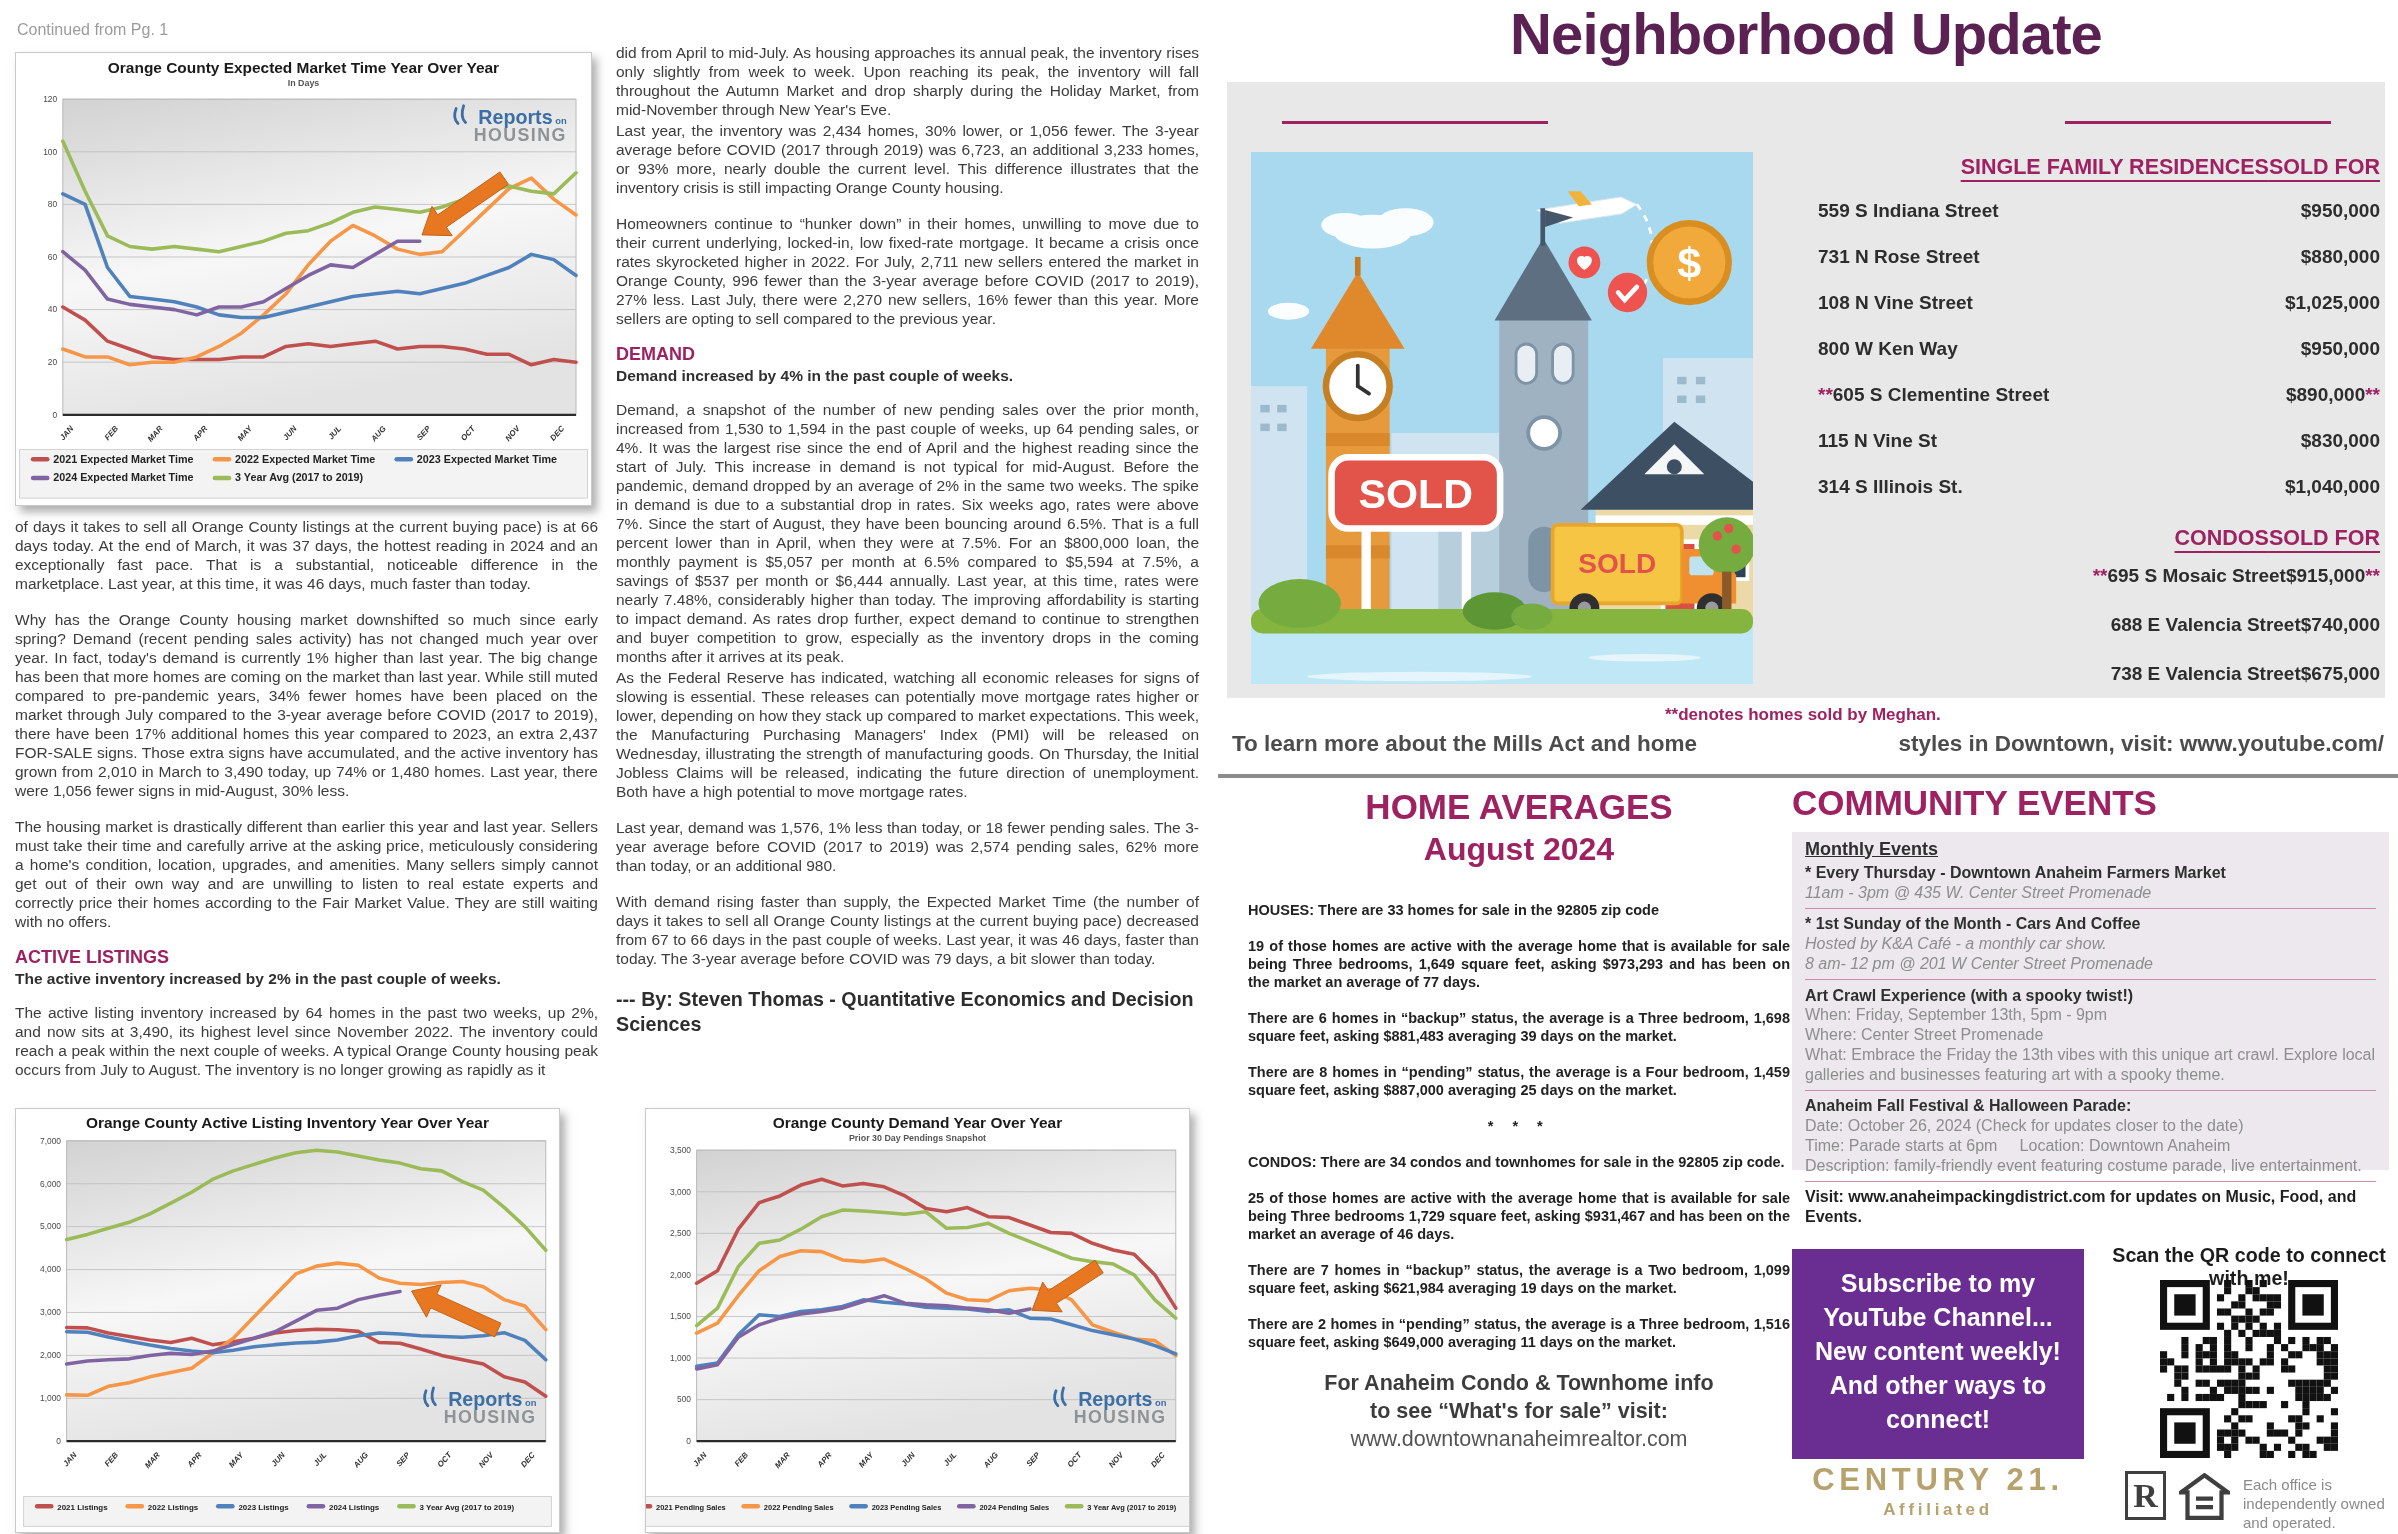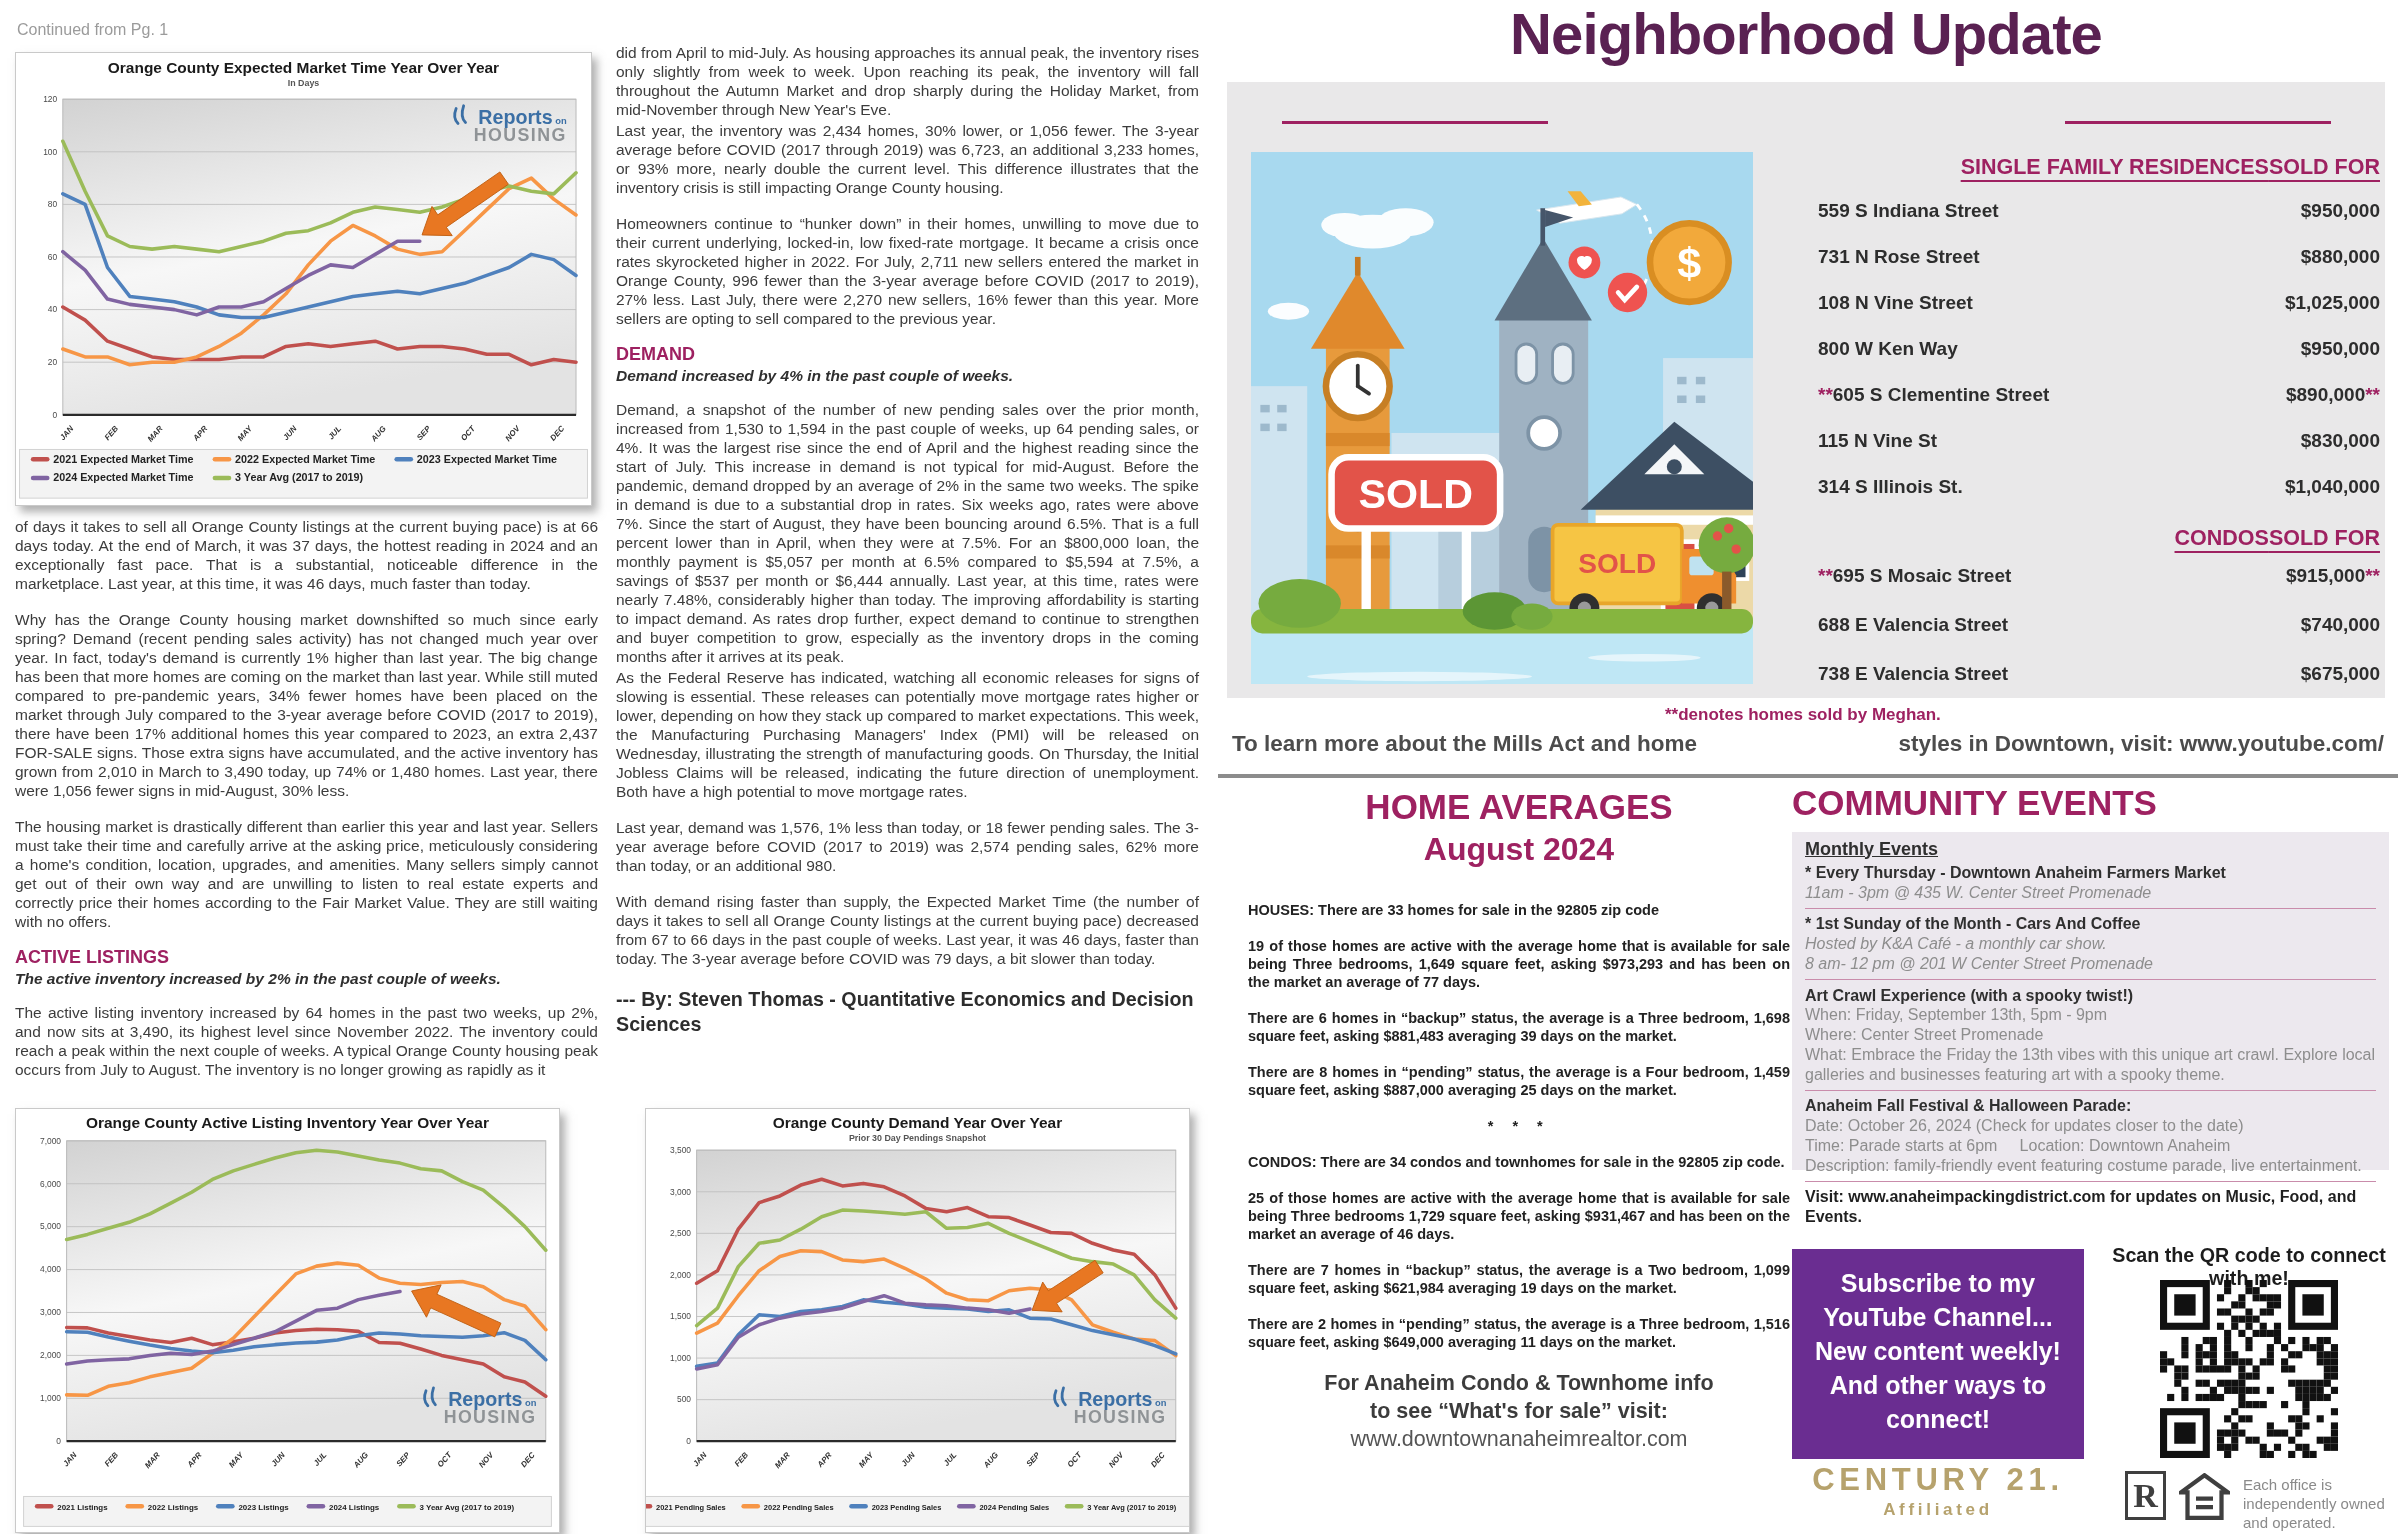--- a/index.html
+++ b/index.html
@@ -4,21 +4,21 @@
 <style>
   html,body{margin:0;padding:0;background:#fff;}
   .page{position:relative;width:2399px;height:1535px;background:#ffffff;overflow:hidden;
         font-family:"Liberation Sans",sans-serif;color:#3c3c3c;}
 
   
   .body-text{font-size:15.5px;line-height:19px;text-align:justify;}
   .body-text p{margin:0 0 17px 0;}
   .body-text p.nogap{margin-bottom:1.9px;}
   .mag-heading{color:#9e2161;font-weight:bold;font-size:18px;margin:0 0 1.9px 0;}
-  .bold-sub{font-weight:bold;color:#2f2f2f;font-size:15.5px;margin:0 0 15px 0;font-style:italic;}
+  .bold-sub{font-weight:bold;color:#2f2f2f;font-size:15.5px;margin:0 0 15px 0;}
   .byline{font-weight:bold;color:#2d2d2d;font-size:19.7px;line-height:25px;margin-top:19px;text-align:left;}
 
   .note{position:absolute;left:17px;top:20.6px;font-size:16px;color:#9b9b9b;}
 
   
   .chartbox{position:absolute;background:#fff;border:0.9px solid #c9c9c9;
             box-shadow:4.7px 5.6px 8.4px rgba(110,110,110,.55);}
   svg.chart{width:100%;height:100%;display:block;}
 
   
@@ -32,21 +32,21 @@
   .sold-line{position:absolute;left:1227px;top:94px;width:1158px;text-align:center;
              font-size:28px;font-weight:bold;color:#9e2161;}
   .rule{position:absolute;height:2.8px;background:#9e2161;top:121px;}
   .rule.l{left:1282px;width:266px;} .rule.r{left:2065px;width:266px;}
   .illus{position:absolute;left:1251px;top:152px;width:502px;height:532px;}
 
   .listings{position:absolute;left:1818px;top:155px;width:562px;}
   .lhead{display:flex;justify-content:flex-end;font-size:21.5px;font-weight:bold;color:#9e2161;}
   .lhead span{text-decoration:underline;text-decoration-thickness:1.9px;text-underline-offset:5.6px;}
   .lrows{display:flex;flex-direction:column;row-gap:27px;margin-top:20.6px;}
-  .lrows.condo{row-gap:30px;margin-top:15px;}
+  .lrows.condo{row-gap:30px;margin-top:15px;align-items:flex-end;}
   .lrow{display:flex;justify-content:space-between;font-size:19px;font-weight:bold;color:#2d2d2d;line-height:19px;}
   .stars{color:#9e2161;font-style:normal;font-weight:bold;}
   .condos-head{margin-top:30px;}
 
   .denotes{position:absolute;left:1665px;top:705px;font-size:17px;font-weight:bold;color:#9e2161;}
   .mills{position:absolute;left:1232px;top:731px;width:1152px;display:flex;
          justify-content:space-between;font-size:22.5px;font-weight:bold;color:#4c4c4c;}
   .big-divider{position:absolute;left:1218px;top:774px;width:1181px;height:3.7px;background:#8c8c8c;}
 
   .ha-head{position:absolute;left:1248px;top:787px;width:542px;text-align:center;color:#9e2161;font-weight:bold;}

